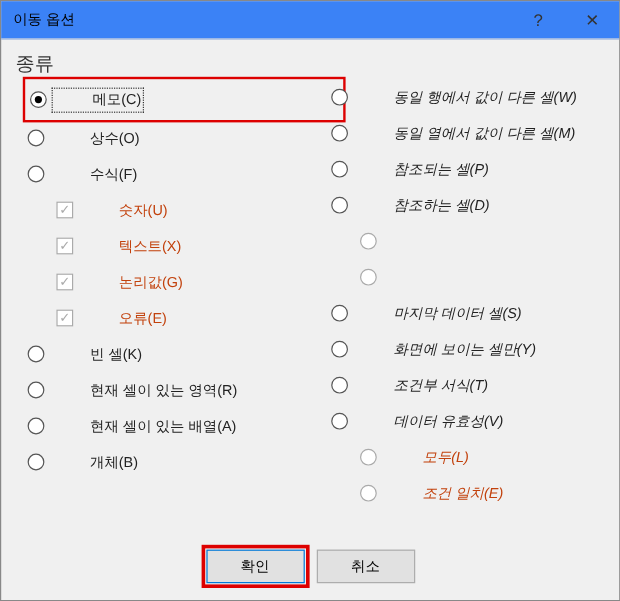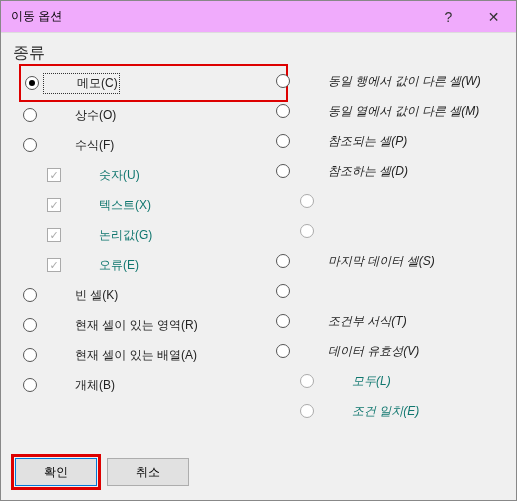--- a/index.html
+++ b/index.html
@@ -11,21 +11,21 @@
     .dialog {
       width: 517px;
       height: 501px;
       background: #f0f0f0;
       border: 1px solid #888;
       display: flex;
       flex-direction: column;
     }
     .titlebar {
       height: 32px;
-      background: #f0abfc;
+      background: #3b82f6;
       display: flex;
       align-items: center;
       padding: 0 0 0 10px;
       border-bottom: 1px solid #ddd;
     }
     .titlebar-title {
       flex: 1;
       font-size: 12px;
       color: #000;
     }
@@ -102,35 +102,35 @@
       font-size: 11px;
       color: #aaa;
       line-height: 1;
     }
     .option-label {
       font-size: 12px;
       color: #222;
       padding-left: 32px;
     }
     .option-label.disabled {
-      color: #0f766e;
+      color: #c2410c;
       text-align: center;
     }
     .indent-1 { padding-left: 24px; }
     .indent-2 { padding-left: 24px; }
     .highlight-box {
       display: inline-flex;
       align-items: center;
       border: 2px solid #d00;
       padding: 6px 20px 6px 4px;
       margin: -6px -20px -6px -4px;
     }
     .footer {
       display: flex;
-      justify-content: flex-start;
+      justify-content: center;
       gap: 10px;
       padding: 10px 14px 14px;
     }
     .btn {
       width: 82px;
       height: 28px;
       background: #e1e1e1;
       border: 1px solid #adadad;
       font-size: 12px;
       cursor: pointer;
@@ -257,20 +257,21 @@
           <span class="radio disabled"></span>
         </div>
 
         <div class="option-row">
           <span class="radio"></span>
           <span class="option-label">마지막 데이터 셀(S)</span>
         </div>
 
         <div class="option-row">
           <span class="radio"></span>
+          <span class="option-label">화면에 보이는 셀만(Y)</span>
         </div>
 
         <div class="option-row">
           <span class="radio"></span>
           <span class="option-label">조건부 서식(T)</span>
         </div>
 
         <div class="option-row">
           <span class="radio"></span>
           <span class="option-label">데이터 유효성(V)</span>

